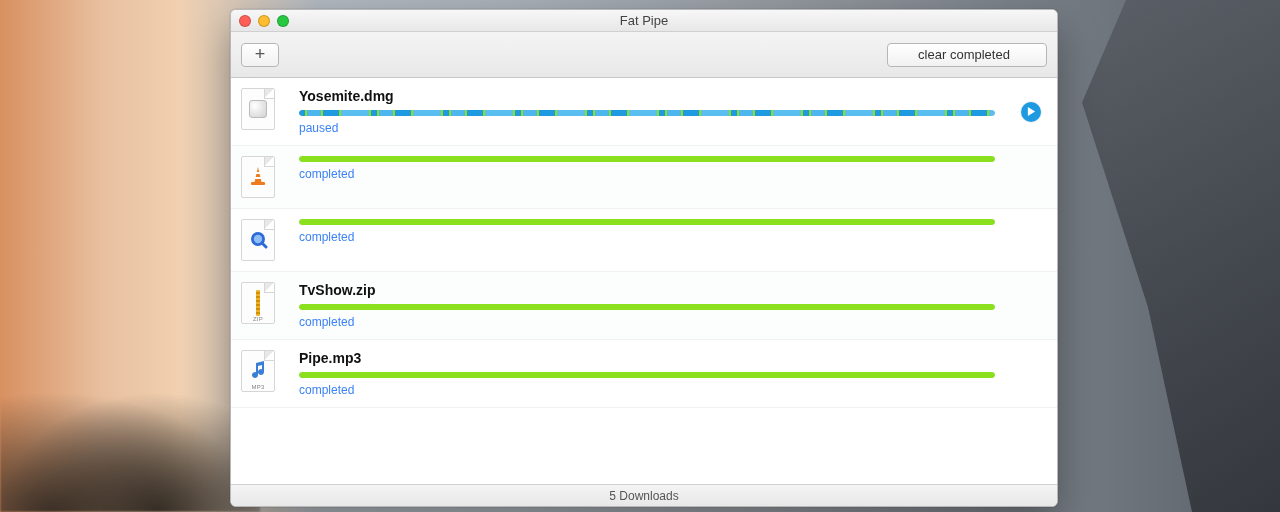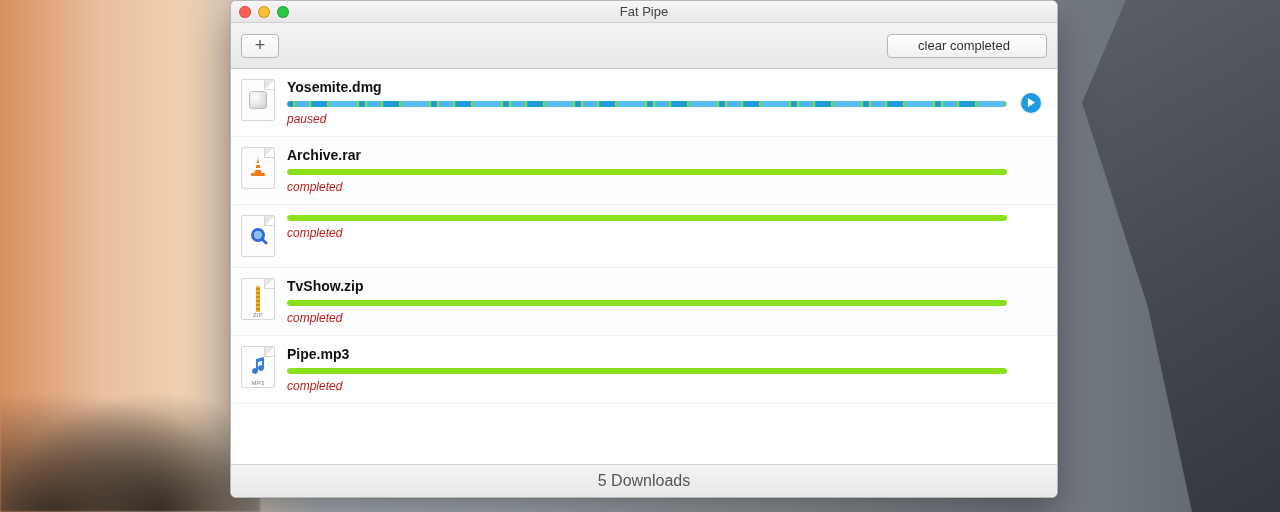--- a/index.html
+++ b/index.html
@@ -26,21 +26,21 @@
   .bg-deco::after {
     content: "";
     position: absolute; right: 0; top: 0; width: 220px; height: 512px;
     background: linear-gradient(170deg, #555960 0%, #3e4248 50%, #2a2e33 100%);
     clip-path: polygon(30% 0, 100% 0, 100% 100%, 60% 100%, 40% 60%, 10% 20%);
     opacity: 0.8;
   }
 
   .window {
     position: absolute;
-    left: 230px; top: 0;
+    left: 230px; top: 9px;
     width: 828px; height: 498px;
     background: #ffffff;
     border: 1px solid #b8b8b8;
     border-radius: 6px;
     box-shadow: 0 18px 40px rgba(0,0,0,0.35), 0 0 0 1px rgba(0,0,0,0.05);
     display: flex; flex-direction: column;
     overflow: hidden;
   }
 
   .titlebar {
@@ -82,21 +82,21 @@
   .btn.clear { min-width: 160px; padding-left: 8px; }
 
   .list {
     flex: 1; overflow: auto;
     background: #fff;
   }
   .row {
     display: flex; align-items: flex-start;
     padding: 10px 14px 10px 10px;
     border-bottom: 1px solid #f1f1f1;
-    gap: 12px;
+    gap: 24px;
     position: relative;
   }
   .row:nth-child(even){ background:#fcfdfd; }
 
   .file-icon {
     width: 34px; height: 42px; flex: 0 0 34px;
     position: relative;
     background: #fdfdfd;
     border: 1px solid #d6d6d6;
     border-radius: 2px;
@@ -113,21 +113,21 @@
     position:absolute; bottom:1px; left:2px; right:2px;
     font-size:6px; text-align:center; color:#888; letter-spacing:0.3px;
   }
 
   .glyph{ font-size:16px; line-height:1; }
   .glyph.dmg{ width:18px;height:18px;border-radius:3px;background:radial-gradient(circle at 30% 30%,#fff,#d0d0d0);border:1px solid #bbb;}
   .glyph.zip{ width:4px;height:26px;background:repeating-linear-gradient(#f0b030 0 2px,#d09000 2px 4px);border-radius:1px;}
 
   .row-body { flex: 1; min-width: 0; }
   .filename { font-size: 14px; font-weight: 700; color: #111; margin-bottom: 6px; }
-  .status { font-size: 12px; color: #b91c1c; margin-top: 5px; font-style: italic; }
+  .status { font-size: 12px; color: #3b82f6; margin-top: 5px; }
 
   .progress {
     height: 6px; border-radius: 3px; background: #e7e7e7; position: relative; overflow: hidden;
   }
   .progress .fill {
     position: absolute; inset: 0; border-radius: 3px;
   }
   .progress.completed .fill { background: #8ae01c; width: 100%; }
   .progress.paused .fill {
     width: 100%;
@@ -143,25 +143,25 @@
   }
   .resume-btn {
     width: 20px; height: 20px; border-radius: 50%;
     background: #1e9ae0;
     display: flex; align-items: center; justify-content: center;
     box-shadow: 0 0 0 1px rgba(0,0,0,0.05);
   }
   .resume-btn svg { width: 9px; height: 9px; fill: #fff; margin-left:1px; }
 
   .statusbar {
-    height: 33px;
+    height: 22px;
     background: linear-gradient(#f4f4f4, #e8e8e8);
     border-top: 1px solid #cfcfcf;
     display: flex; align-items: center; justify-content: center;
-    font-size: 16px; color: #555;
+    font-size: 12px; color: #555;
   }
 </style>
 </head>
 <body>
 
 <div class="bg-deco"></div>
 
 <div class="window">
 
   <div class="titlebar">
@@ -207,21 +207,20 @@
         <div class="file-icon">
           <span class="glyph"><svg width="18" height="20" viewBox="0 0 18 20">
               <path fill="#ef7b1c" d="M9 1l3.5 15h-7z"></path>
               <rect fill="#fff" x="6" y="6" width="6" height="2"></rect>
               <rect fill="#fff" x="5" y="11" width="8" height="2"></rect>
               <rect fill="#ef7b1c" x="2" y="16" width="14" height="3" rx="1"></rect>
             </svg></span>
           <span class="ext-badge"></span>
         </div>
         <div class="row-body">
-          <div class="filename">Archive.rar</div>
           <div class="progress completed">
             <div class="fill"></div>
           </div>
           <div class="status">completed</div>
         </div>
         <div class="row-action"></div>
       </div>
       <div class="row">
         <div class="file-icon">
           <span class="glyph"><svg width="20" height="20" viewBox="0 0 20 20">

